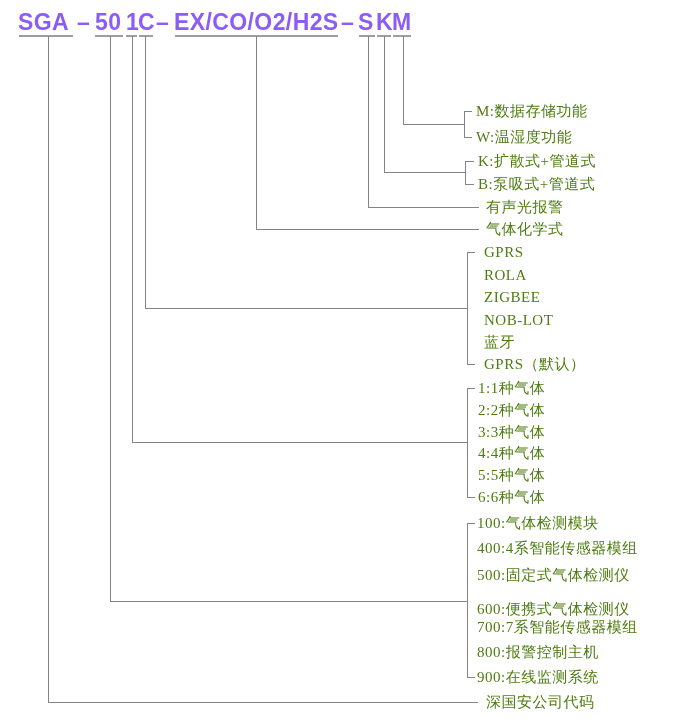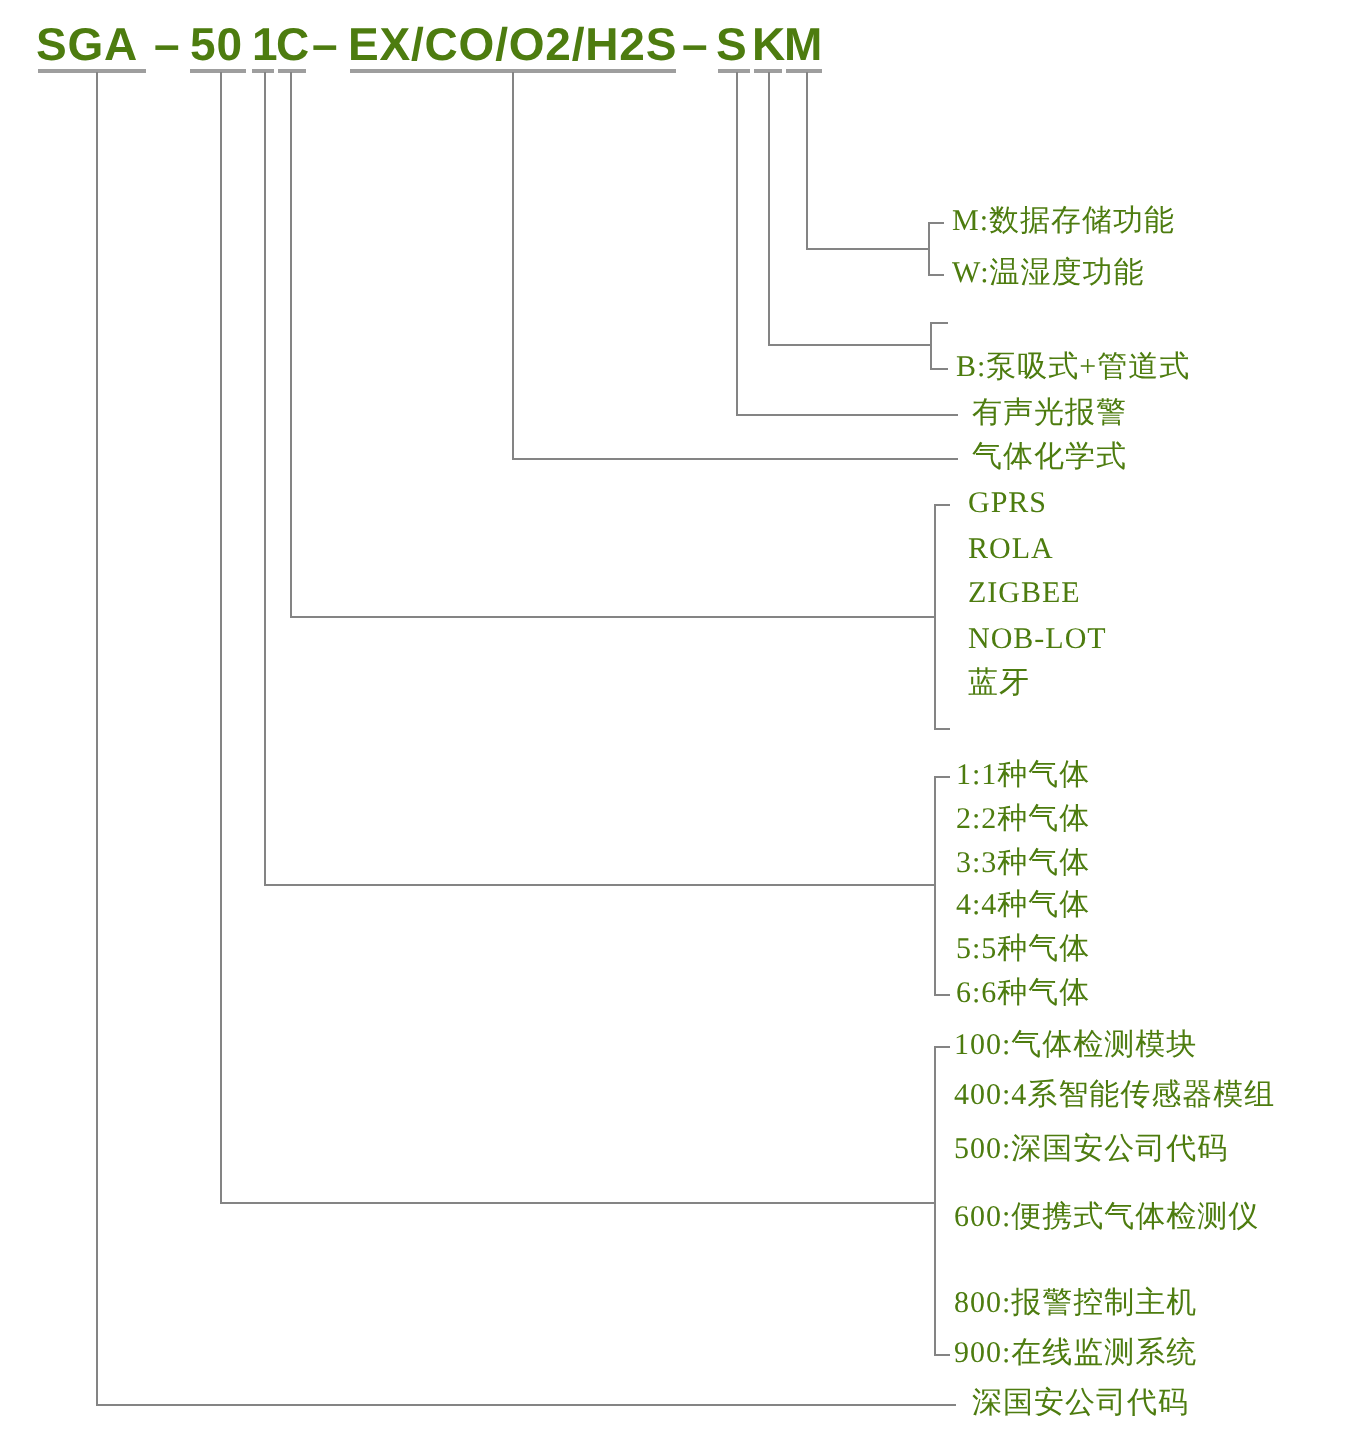--- a/index.html
+++ b/index.html
@@ -4,21 +4,21 @@
 <style>
   html,body{margin:0;padding:0;background:#ffffff;}
   .canvas{
     position:relative;width:673px;height:719px;background:#ffffff;
     overflow:hidden;font-family:"Liberation Serif","DejaVu Serif",serif;
   }
   .lines{position:absolute;left:0;top:0;}
   .lines path{fill:none;stroke:#848484;stroke-width:1;shape-rendering:crispEdges;}
   .lines path.u{stroke:#9e9e9e;stroke-width:2;}
   .tseg{
-    position:absolute;top:9px;white-space:nowrap;color:#4d7c0f;
+    position:absolute;top:9px;white-space:nowrap;color:#8b5cf6;
     font-family:"Liberation Sans","DejaVu Sans",sans-serif;
     font-weight:700;font-size:23px;line-height:26px;letter-spacing:0.4px;
   }
   .lbl{
     position:absolute;white-space:nowrap;color:#4d7c0f;
     font-size:15px;line-height:20px;letter-spacing:0.5px;
   }
 </style>
 </head>
 <body>
@@ -55,40 +55,43 @@
     <span class="tseg" style="left:174px">EX/CO/O2/H2S</span>
     <span class="tseg" style="left:341px">–</span>
     <span class="tseg" style="left:358px">S</span>
     <span class="tseg" style="left:376px">K</span>
     <span class="tseg" style="left:392px">M</span>
   </div>
 
   <div class="lbl" style="left:476px;top:101px">M:数据存储功能</div>
   <div class="lbl" style="left:476px;top:127px">W:温湿度功能</div>
 
+  <div class="lbl" style="left:478px;top:151px">K:扩散式+管道式</div>
   <div class="lbl" style="left:478px;top:174px">B:泵吸式+管道式</div>
 
   <div class="lbl" style="left:486px;top:197px">有声光报警</div>
   <div class="lbl" style="left:486px;top:219px">气体化学式</div>
 
   <div class="lbl" style="left:484px;top:242px">GPRS</div>
   <div class="lbl" style="left:484px;top:265px">ROLA</div>
   <div class="lbl" style="left:484px;top:287px">ZIGBEE</div>
   <div class="lbl" style="left:484px;top:310px">NOB-LOT</div>
   <div class="lbl" style="left:484px;top:332px">蓝牙</div>
+  <div class="lbl" style="left:484px;top:354px">GPRS（默认）</div>
 
   <div class="lbl" style="left:478px;top:378px">1:1种气体</div>
   <div class="lbl" style="left:478px;top:400px">2:2种气体</div>
   <div class="lbl" style="left:478px;top:422px">3:3种气体</div>
   <div class="lbl" style="left:478px;top:443px">4:4种气体</div>
   <div class="lbl" style="left:478px;top:465px">5:5种气体</div>
   <div class="lbl" style="left:478px;top:487px">6:6种气体</div>
 
   <div class="lbl" style="left:477px;top:513px">100:气体检测模块</div>
   <div class="lbl" style="left:477px;top:538px">400:4系智能传感器模组</div>
-  <div class="lbl" style="left:477px;top:565px">500:深国安公司代码</div>
+  <div class="lbl" style="left:477px;top:565px">500:固定式气体检测仪</div>
   <div class="lbl" style="left:477px;top:599px">600:便携式气体检测仪</div>
+  <div class="lbl" style="left:477px;top:617px">700:7系智能传感器模组</div>
   <div class="lbl" style="left:477px;top:642px">800:报警控制主机</div>
   <div class="lbl" style="left:477px;top:667px">900:在线监测系统</div>
 
   <div class="lbl" style="left:486px;top:692px">深国安公司代码</div>
 
 </div>
 
 </body></html>

